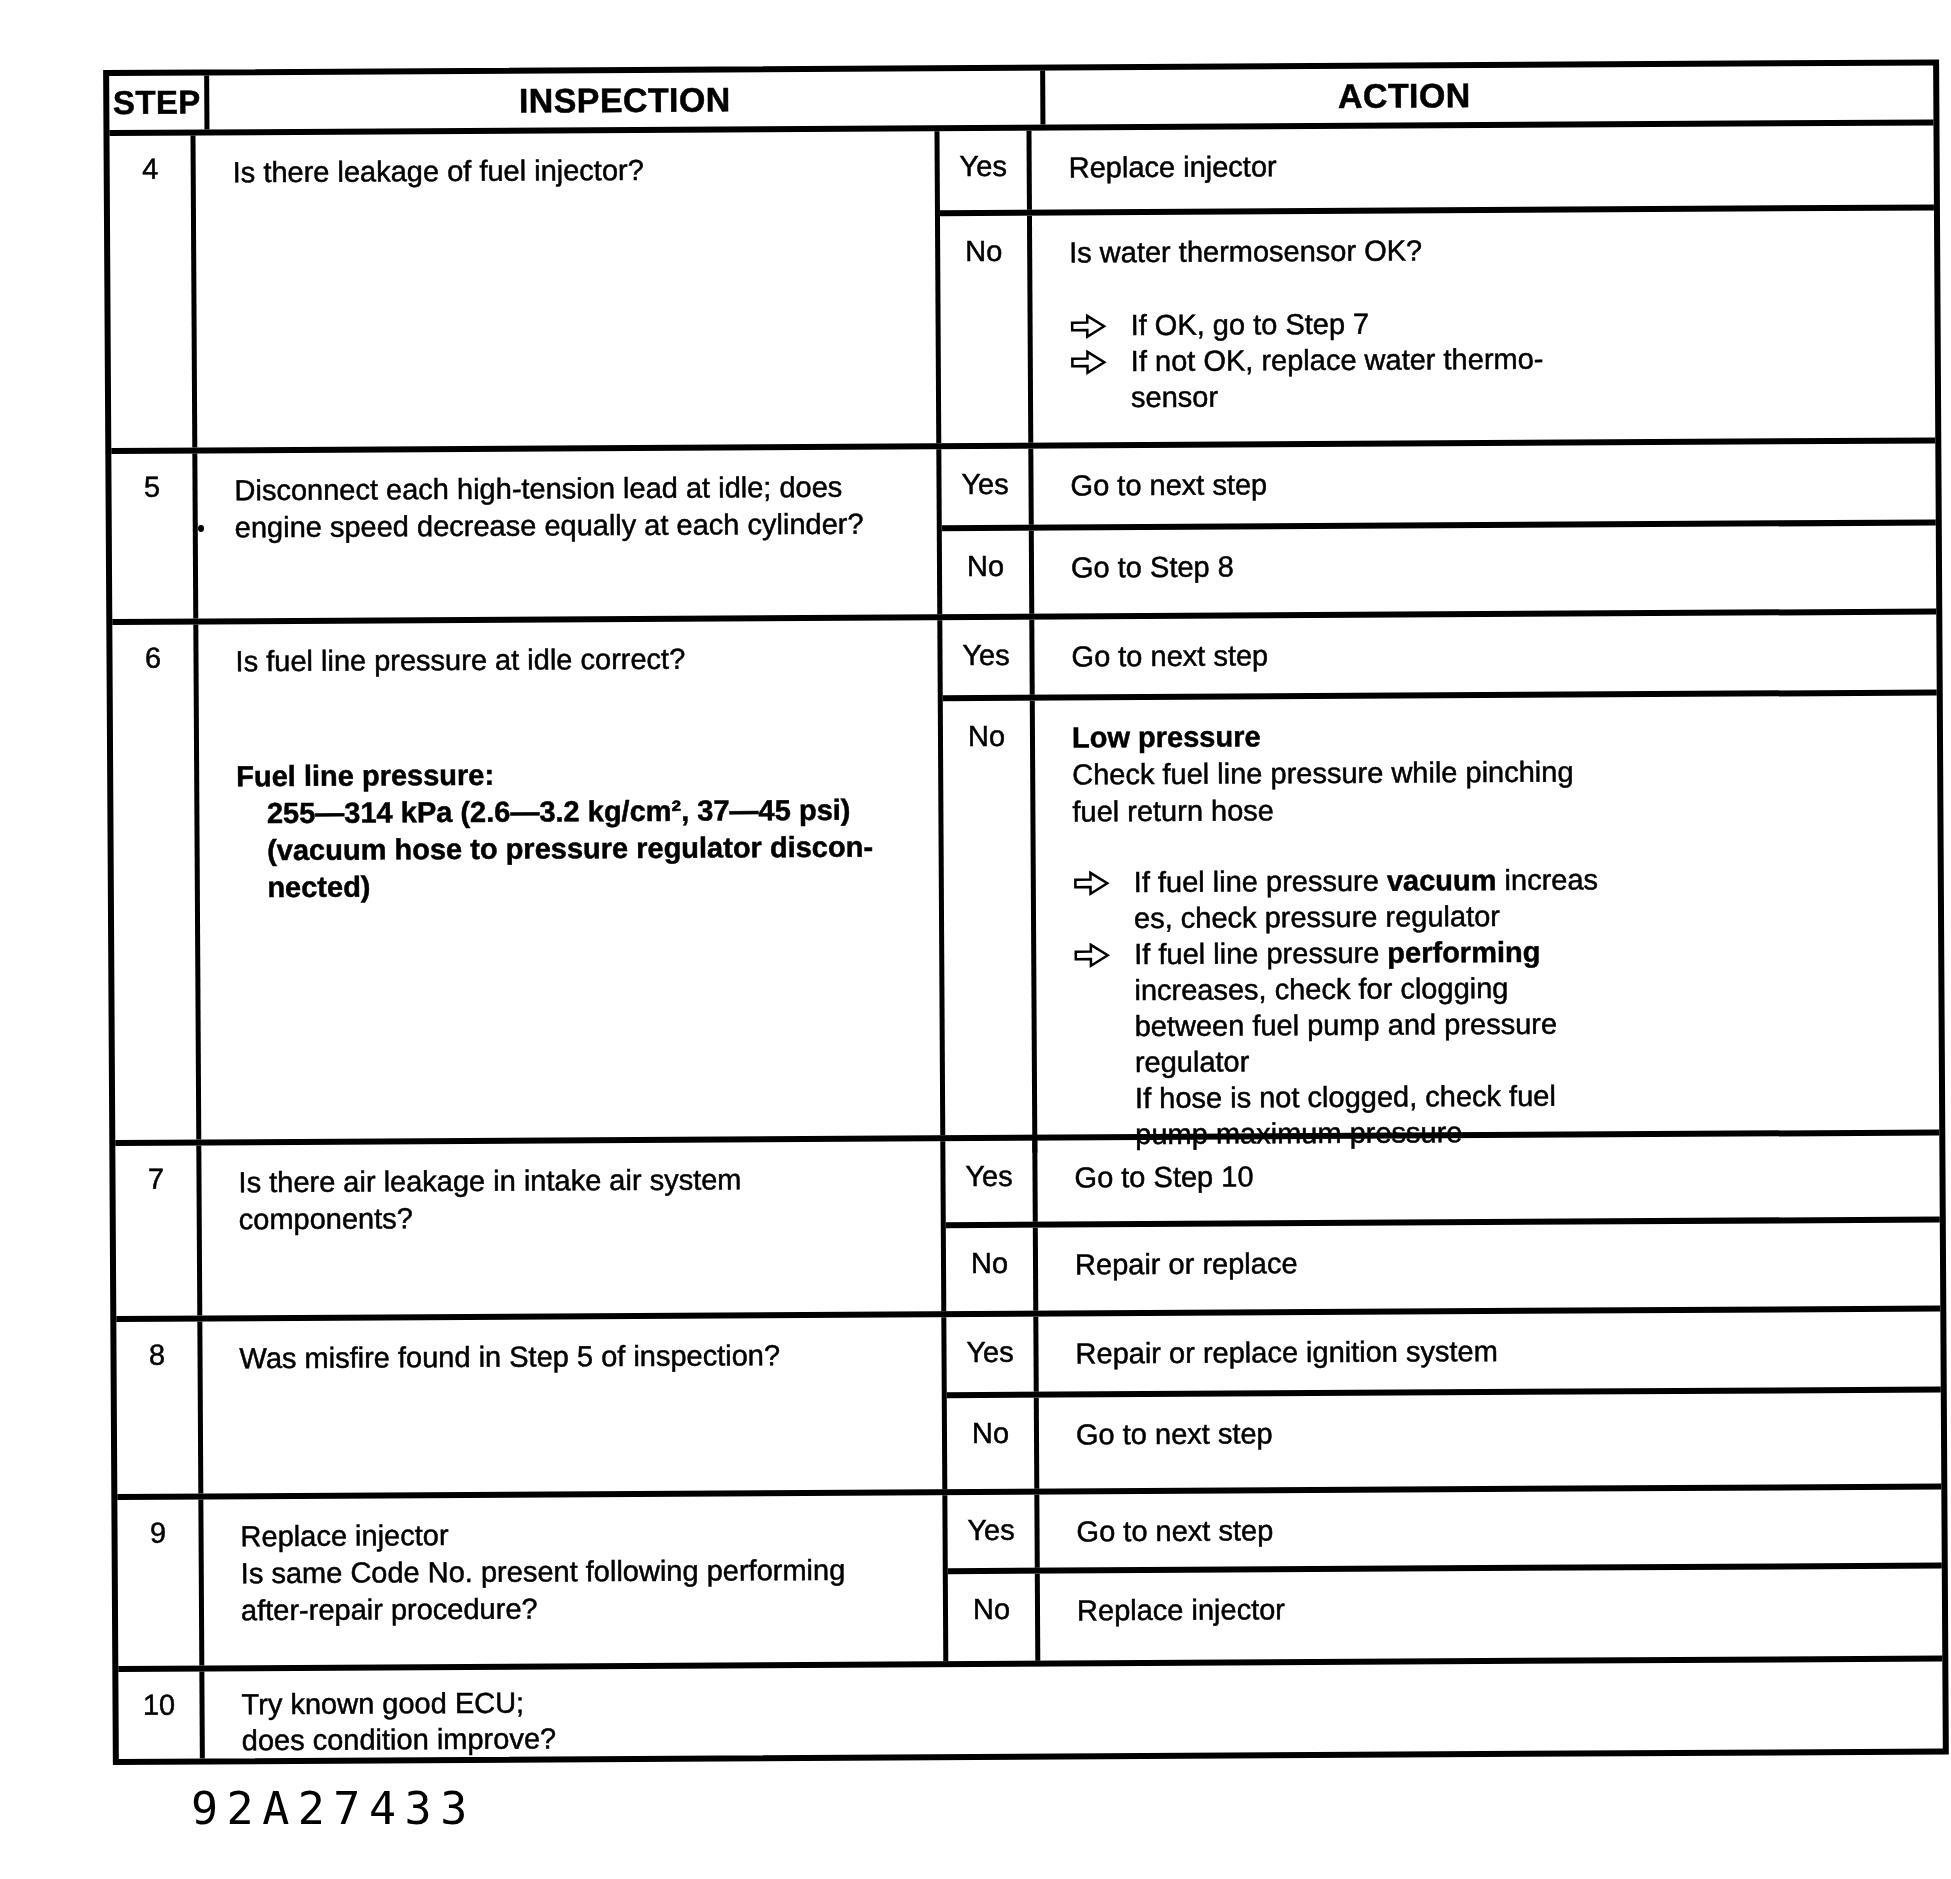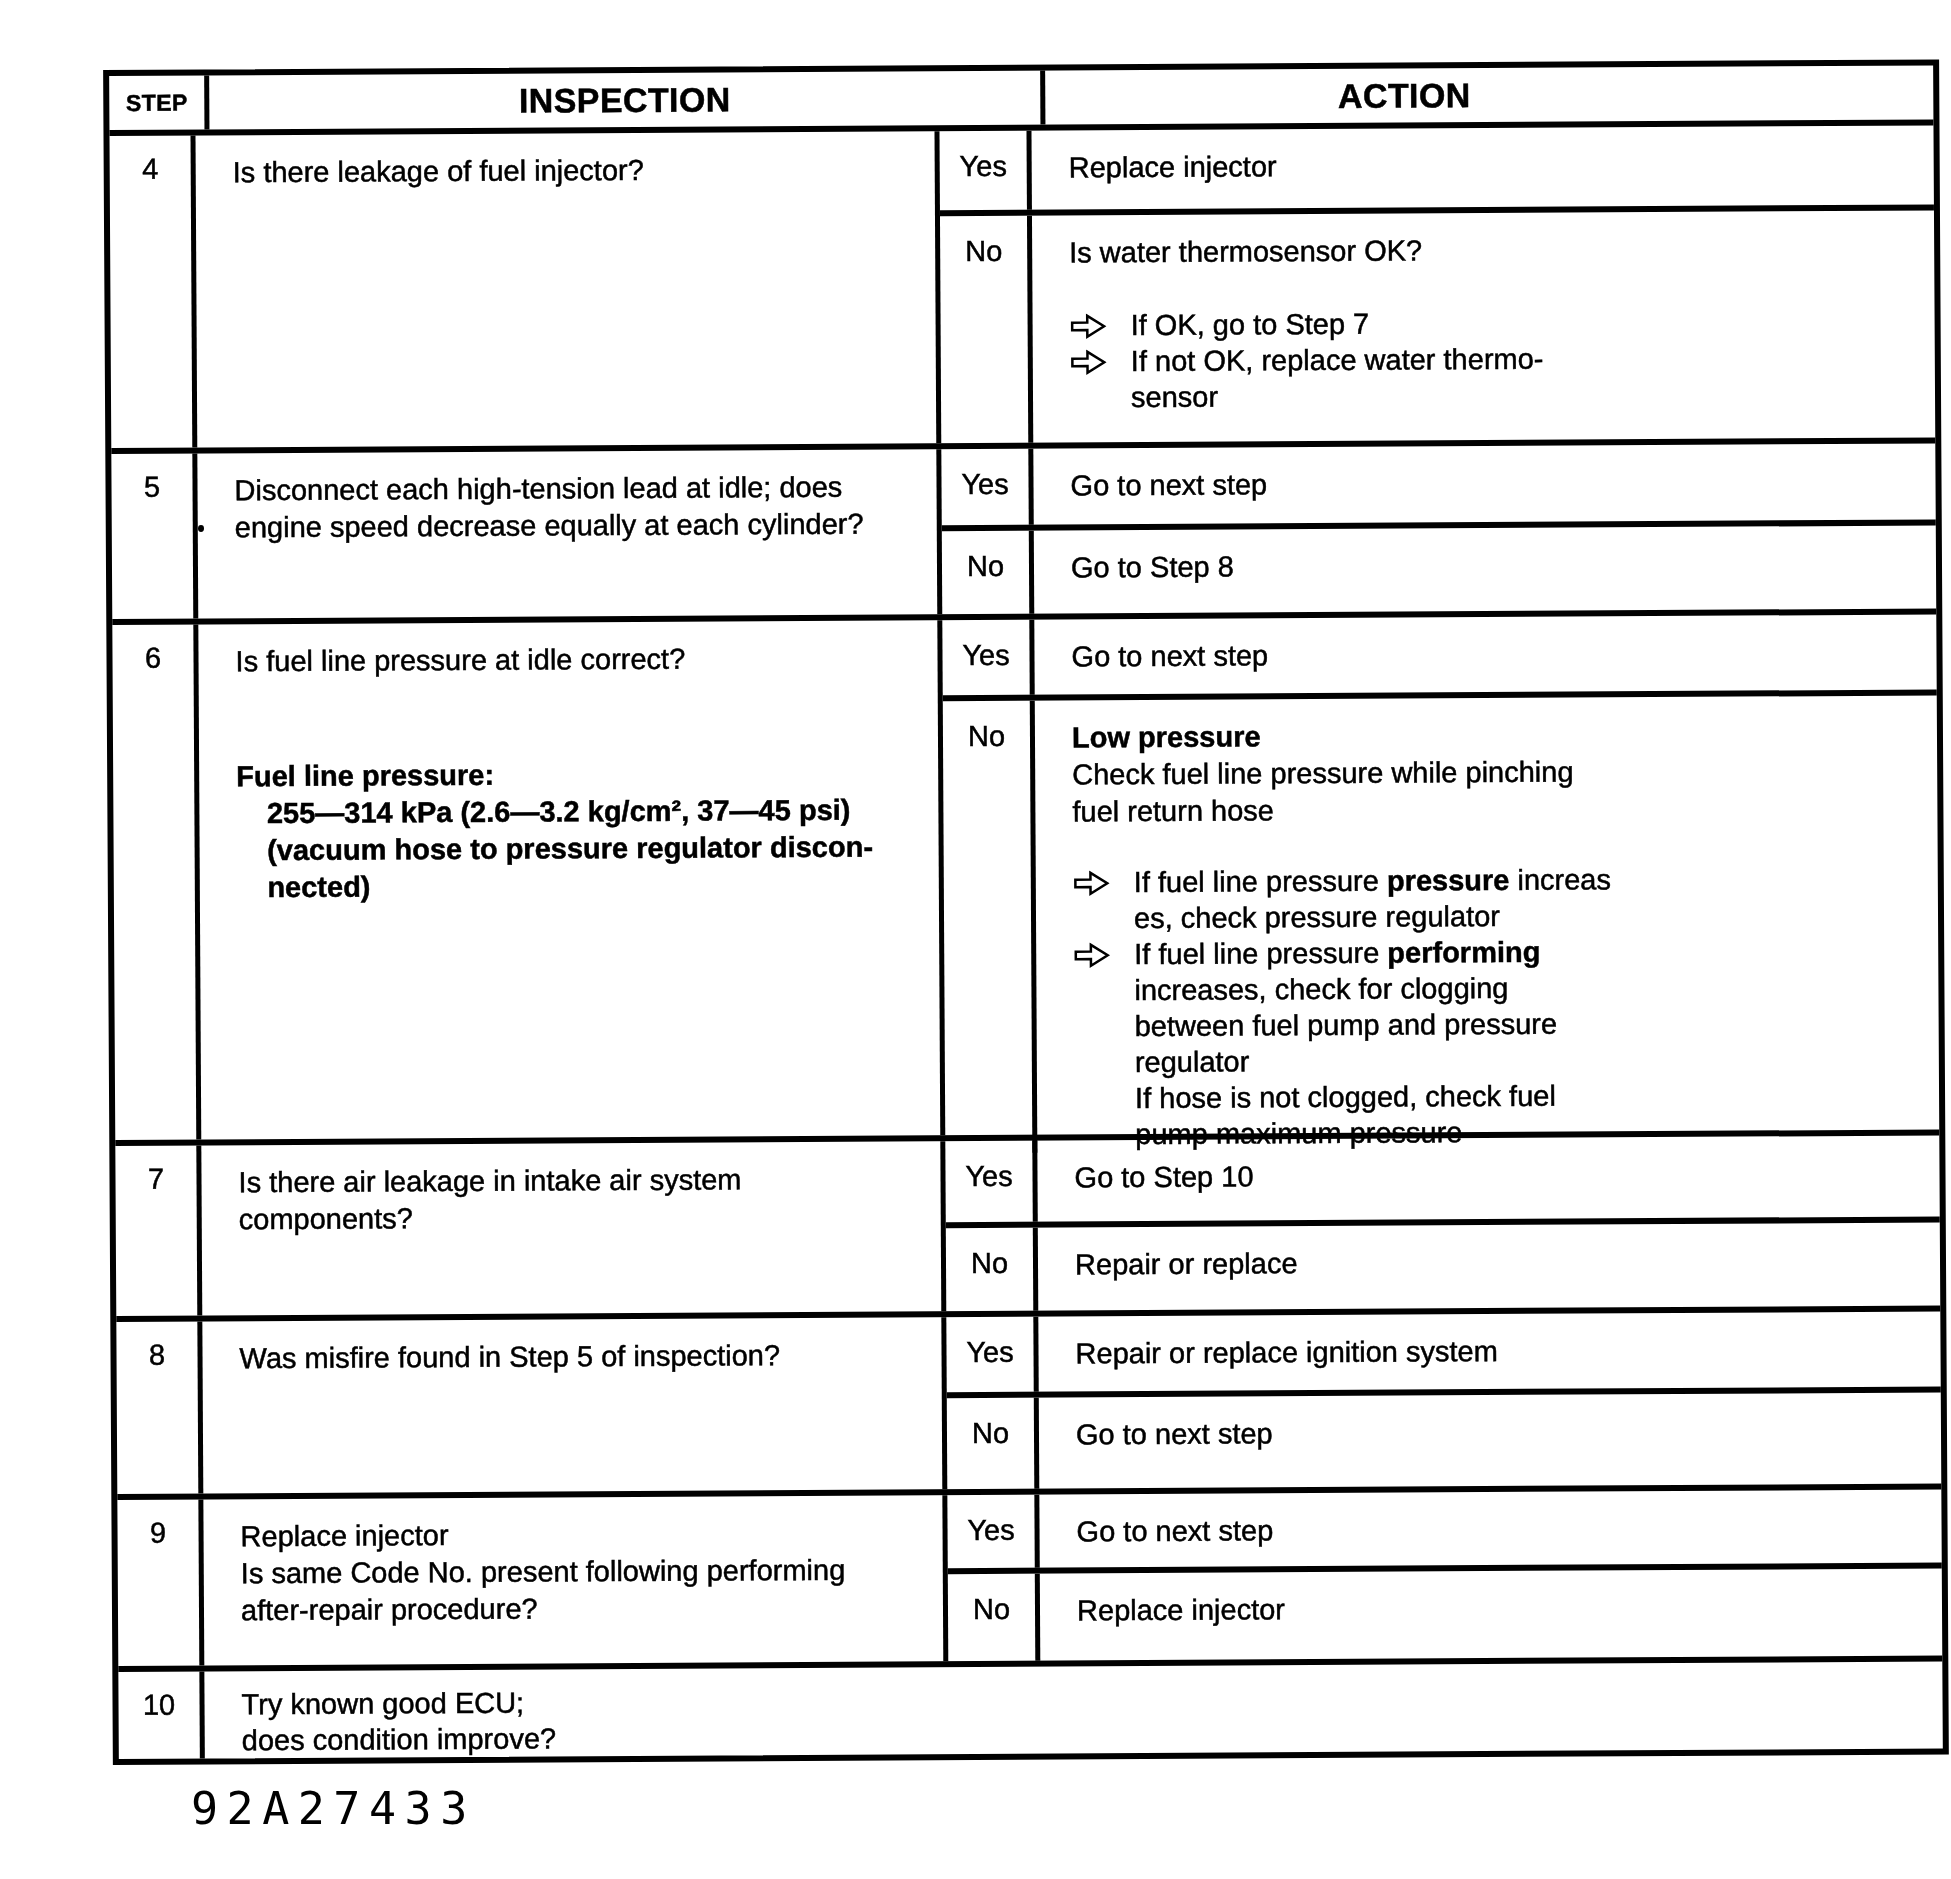--- a/index.html
+++ b/index.html
@@ -12,21 +12,21 @@
   
   .tbl{
     position:absolute;left:108px;top:70px;width:1836px;
     border:6px solid #000;box-sizing:border-box;background:#fff;
     transform:rotate(-0.33deg);transform-origin:0 50%;
     -webkit-text-stroke:0.5px #000;
   }
   .row{display:flex;box-sizing:border-box;border-top:6.8px solid #000;}
   .row.hrow{border-top:0;height:54px;font-weight:700;font-size:34px;letter-spacing:0.4px;}
   .hc{box-sizing:border-box;display:flex;align-items:center;justify-content:center;}
-  .h-step{width:100px;border-right:5.1px solid #000;font-size:23px;}
+  .h-step{width:100px;border-right:5.1px solid #000;font-size:33px;}
   .h-insp{width:836px;border-right:5.1px solid #000;}
   .h-act{flex:1;}
   .h-act .hlabel{transform:translateX(-85px);}
 
   .c{box-sizing:border-box;}
   .c-step{
     width:86px;border-right:5.1px solid #000;flex:none;
     display:flex;justify-content:center;align-items:flex-start;
     padding-top:17px;font-size:29px;
   }
@@ -166,21 +166,21 @@
             <div class="bold">Low pressure</div>
             <div class="pre">Check fuel line pressure while pinching
 fuel return hose</div>
             <div class="bullets">
               <div class="bullet">
                 <span class="arr">
                     <svg width="37" height="26" viewBox="0 0 44 31">
                       <path d="M3 11 H21 V3 L41 15.5 L21 28 V20 H3 Z" fill="none" stroke="#000" stroke-width="3"></path>
                     </svg>
                   </span>
-                <span class="btxt"><span>If fuel line pressure </span><b>pressure</b><span> increas
+                <span class="btxt"><span>If fuel line pressure </span><b>vacuum</b><span> increas
 es, check pressure regulator</span></span>
               </div>
               <div class="bullet">
                 <span class="arr">
                     <svg width="37" height="26" viewBox="0 0 44 31">
                       <path d="M3 11 H21 V3 L41 15.5 L21 28 V20 H3 Z" fill="none" stroke="#000" stroke-width="3"></path>
                     </svg>
                   </span>
                 <span class="btxt"><span>If fuel line pressure </span><b>performing</b><span>
 increases, check for clogging

